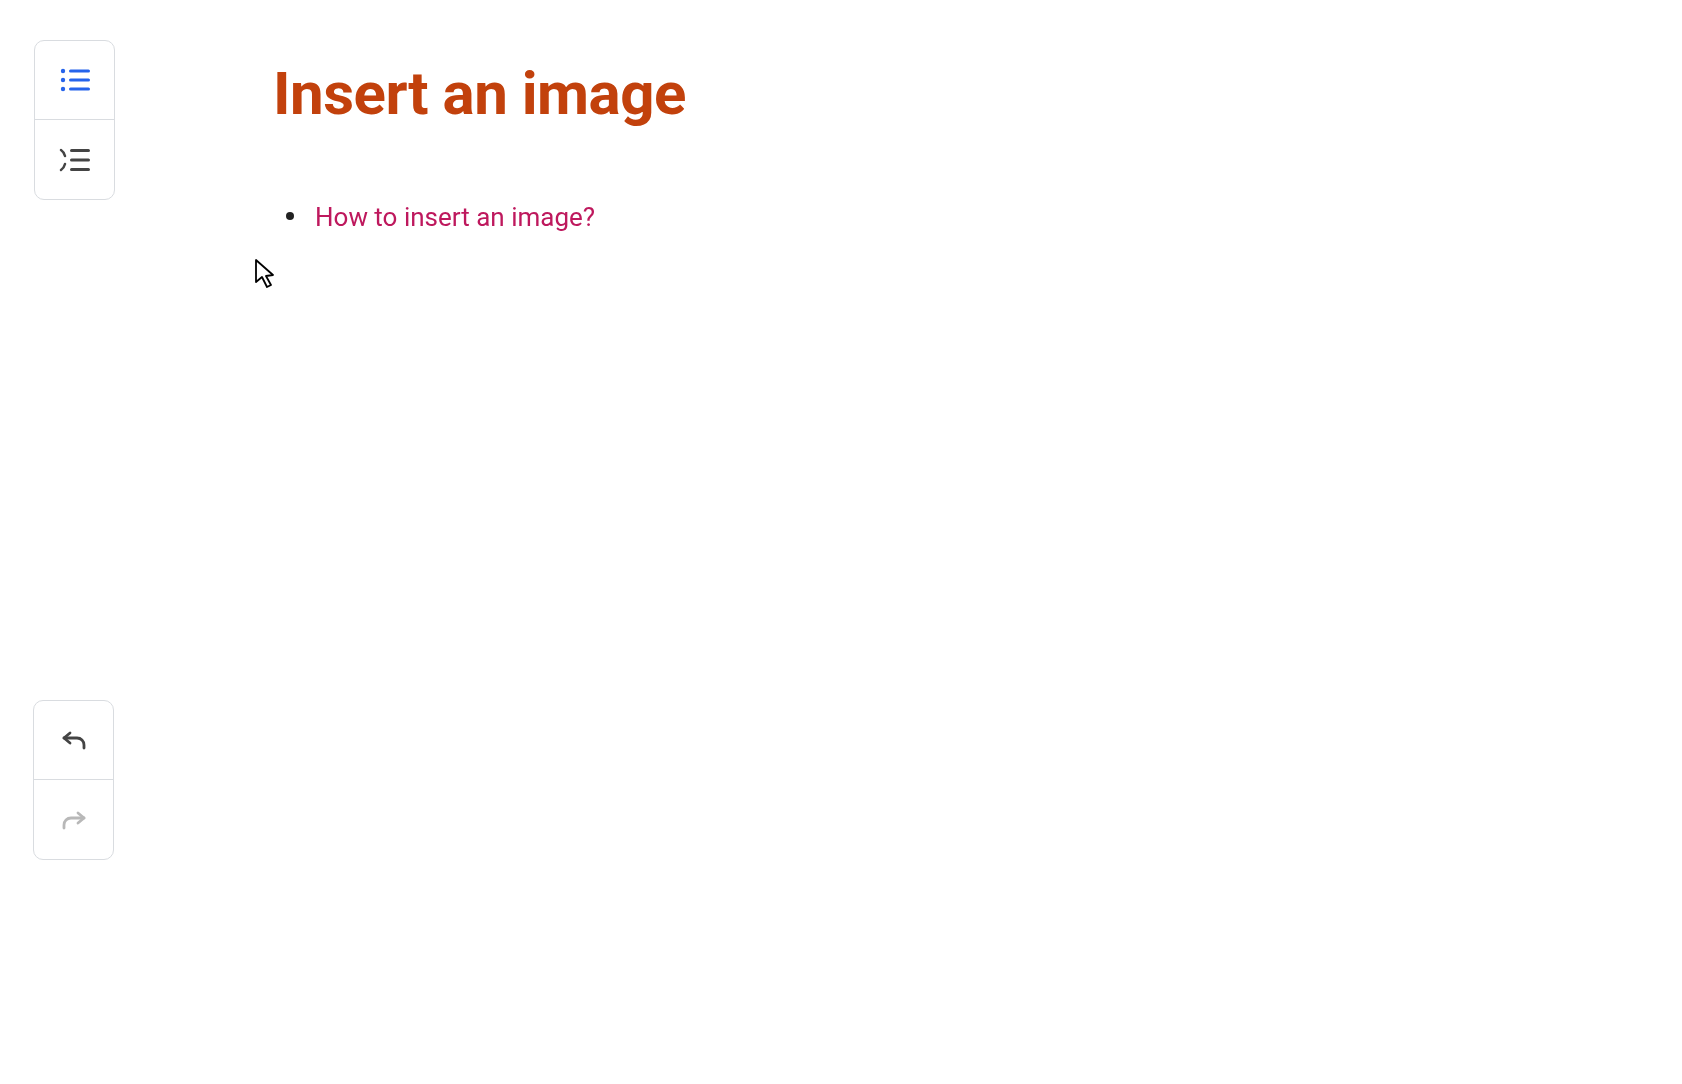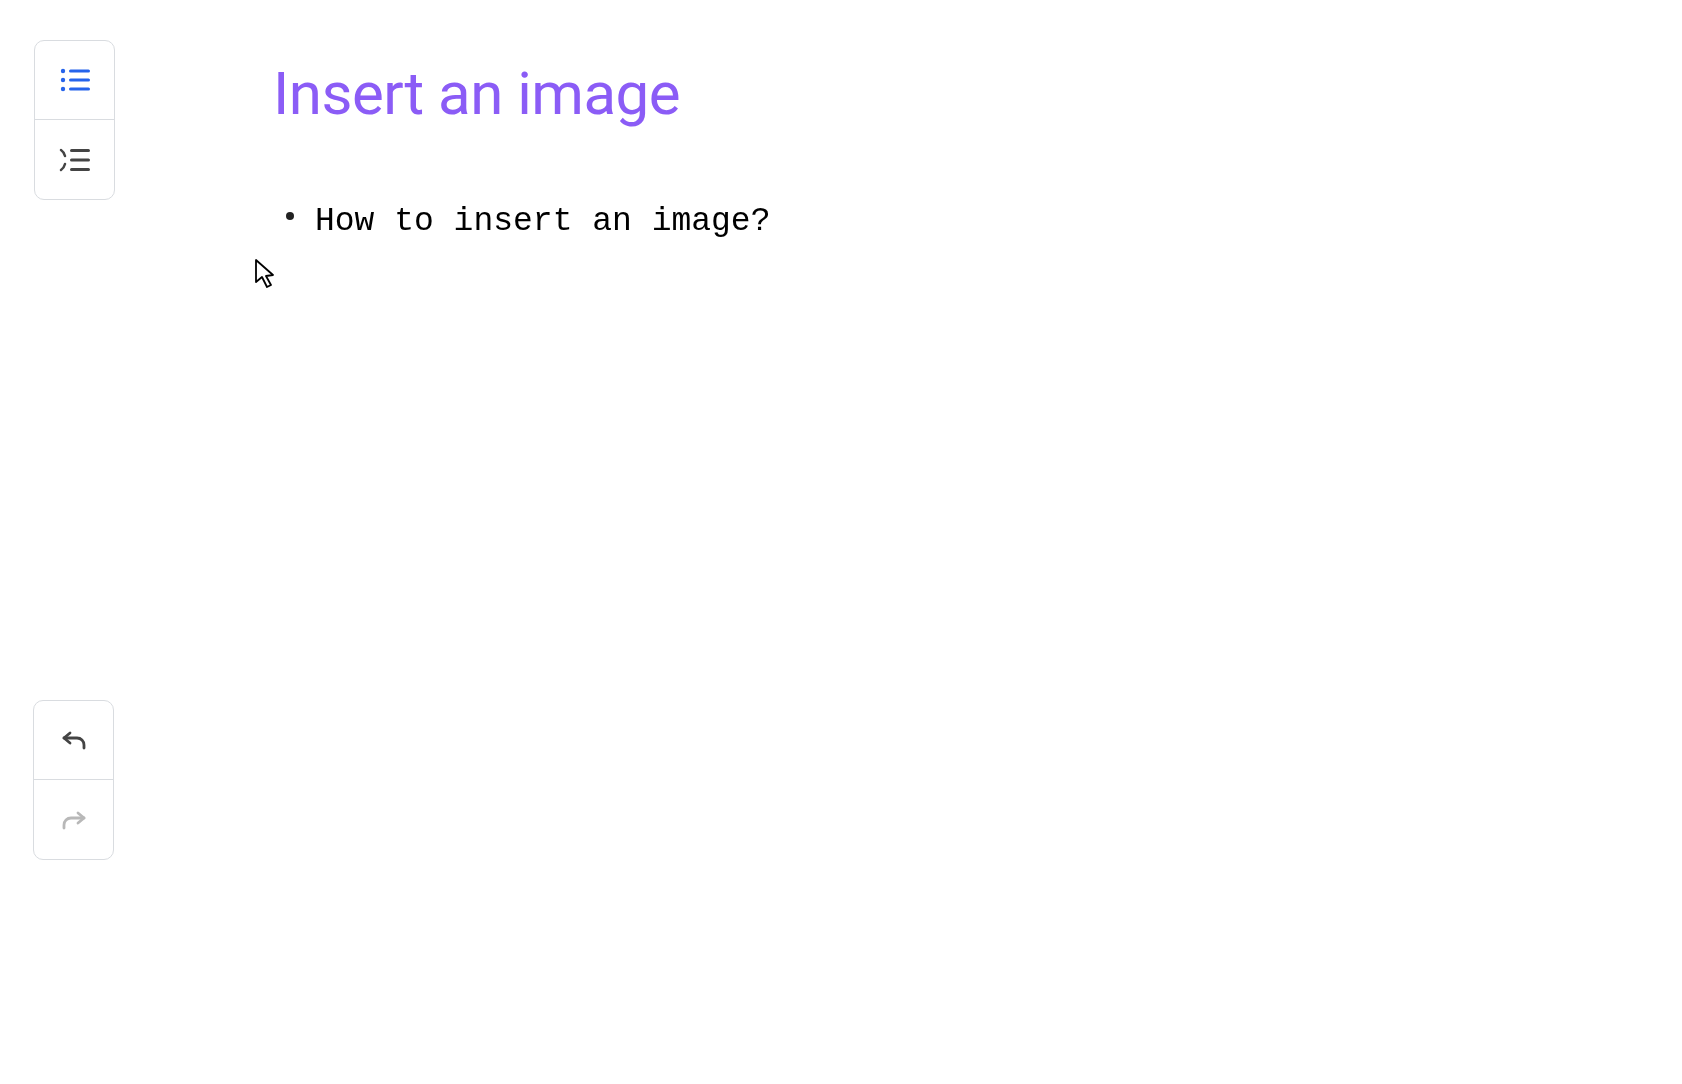--- a/index.html
+++ b/index.html
@@ -56,38 +56,37 @@
 
     .content {
       position: absolute;
       left: 273px;
       top: 58px;
       right: 100px;
     }
 
     .page-title {
       font-size: 60px;
-      font-weight: 400;
-      color: #8b5cf6;
+      font-weight: 700;
+      color: #c2410c;
       letter-spacing: -0.5px;
       margin-bottom: 70px;
     }
 
     .bullet-list {
       list-style: none;
       padding-left: 18px;
     }
 
     .bullet-item {
       position: relative;
       padding-left: 24px;
-      font-size: 33px;
-      color: #000000;
+      font-size: 26px;
+      color: #be185d;
       line-height: 1.4;
-      font-family: Liberation Mono, monospace;
     }
 
     .bullet-item::before {
       content: '';
       position: absolute;
       left: -5px;
       top: 13px;
       width: 8px;
       height: 8px;
       background: #222222;

